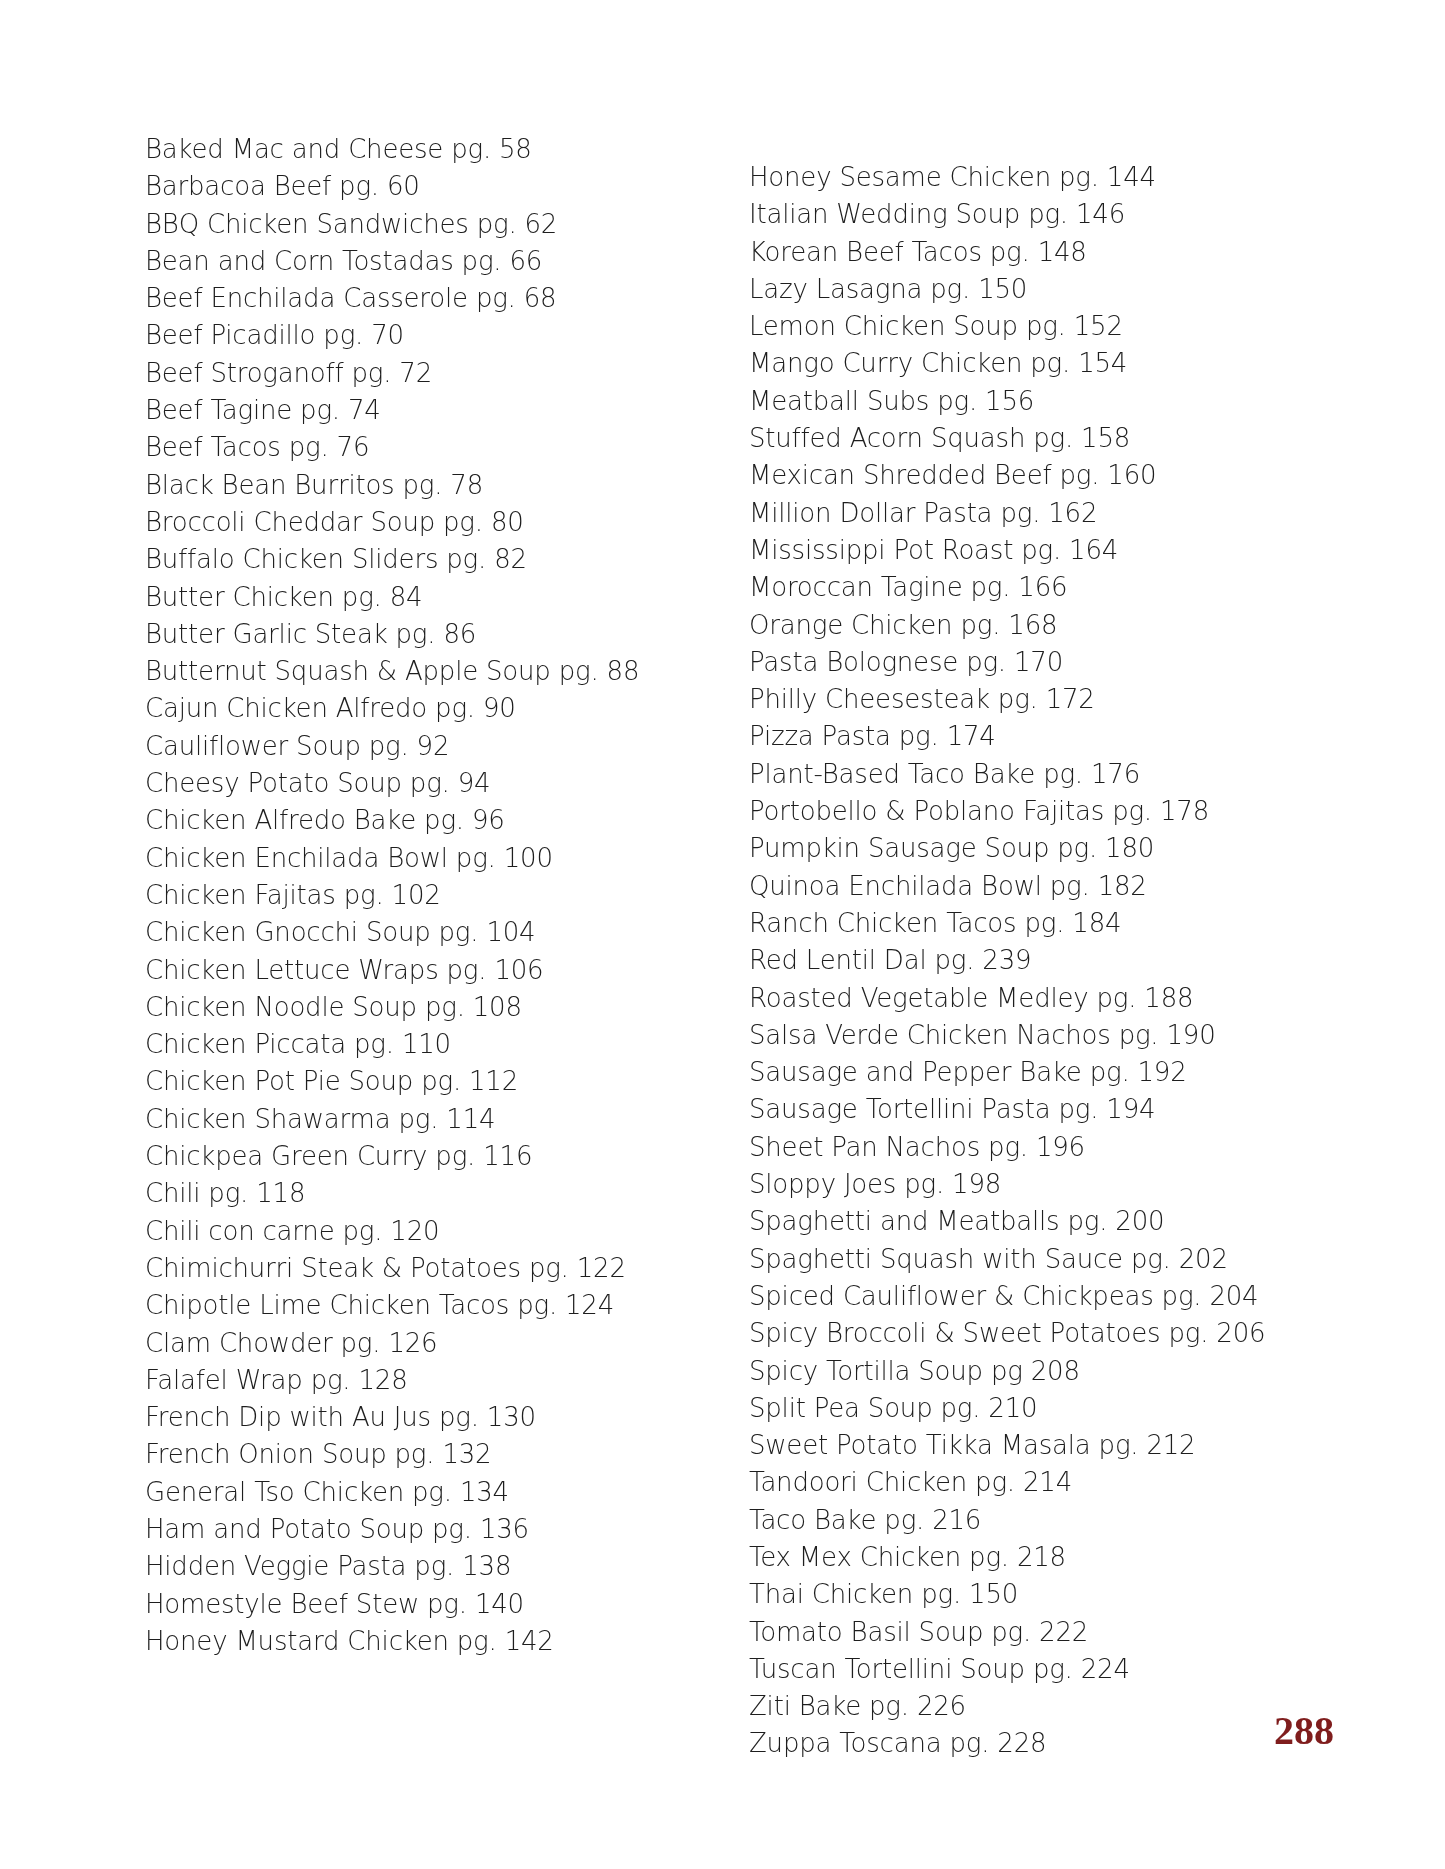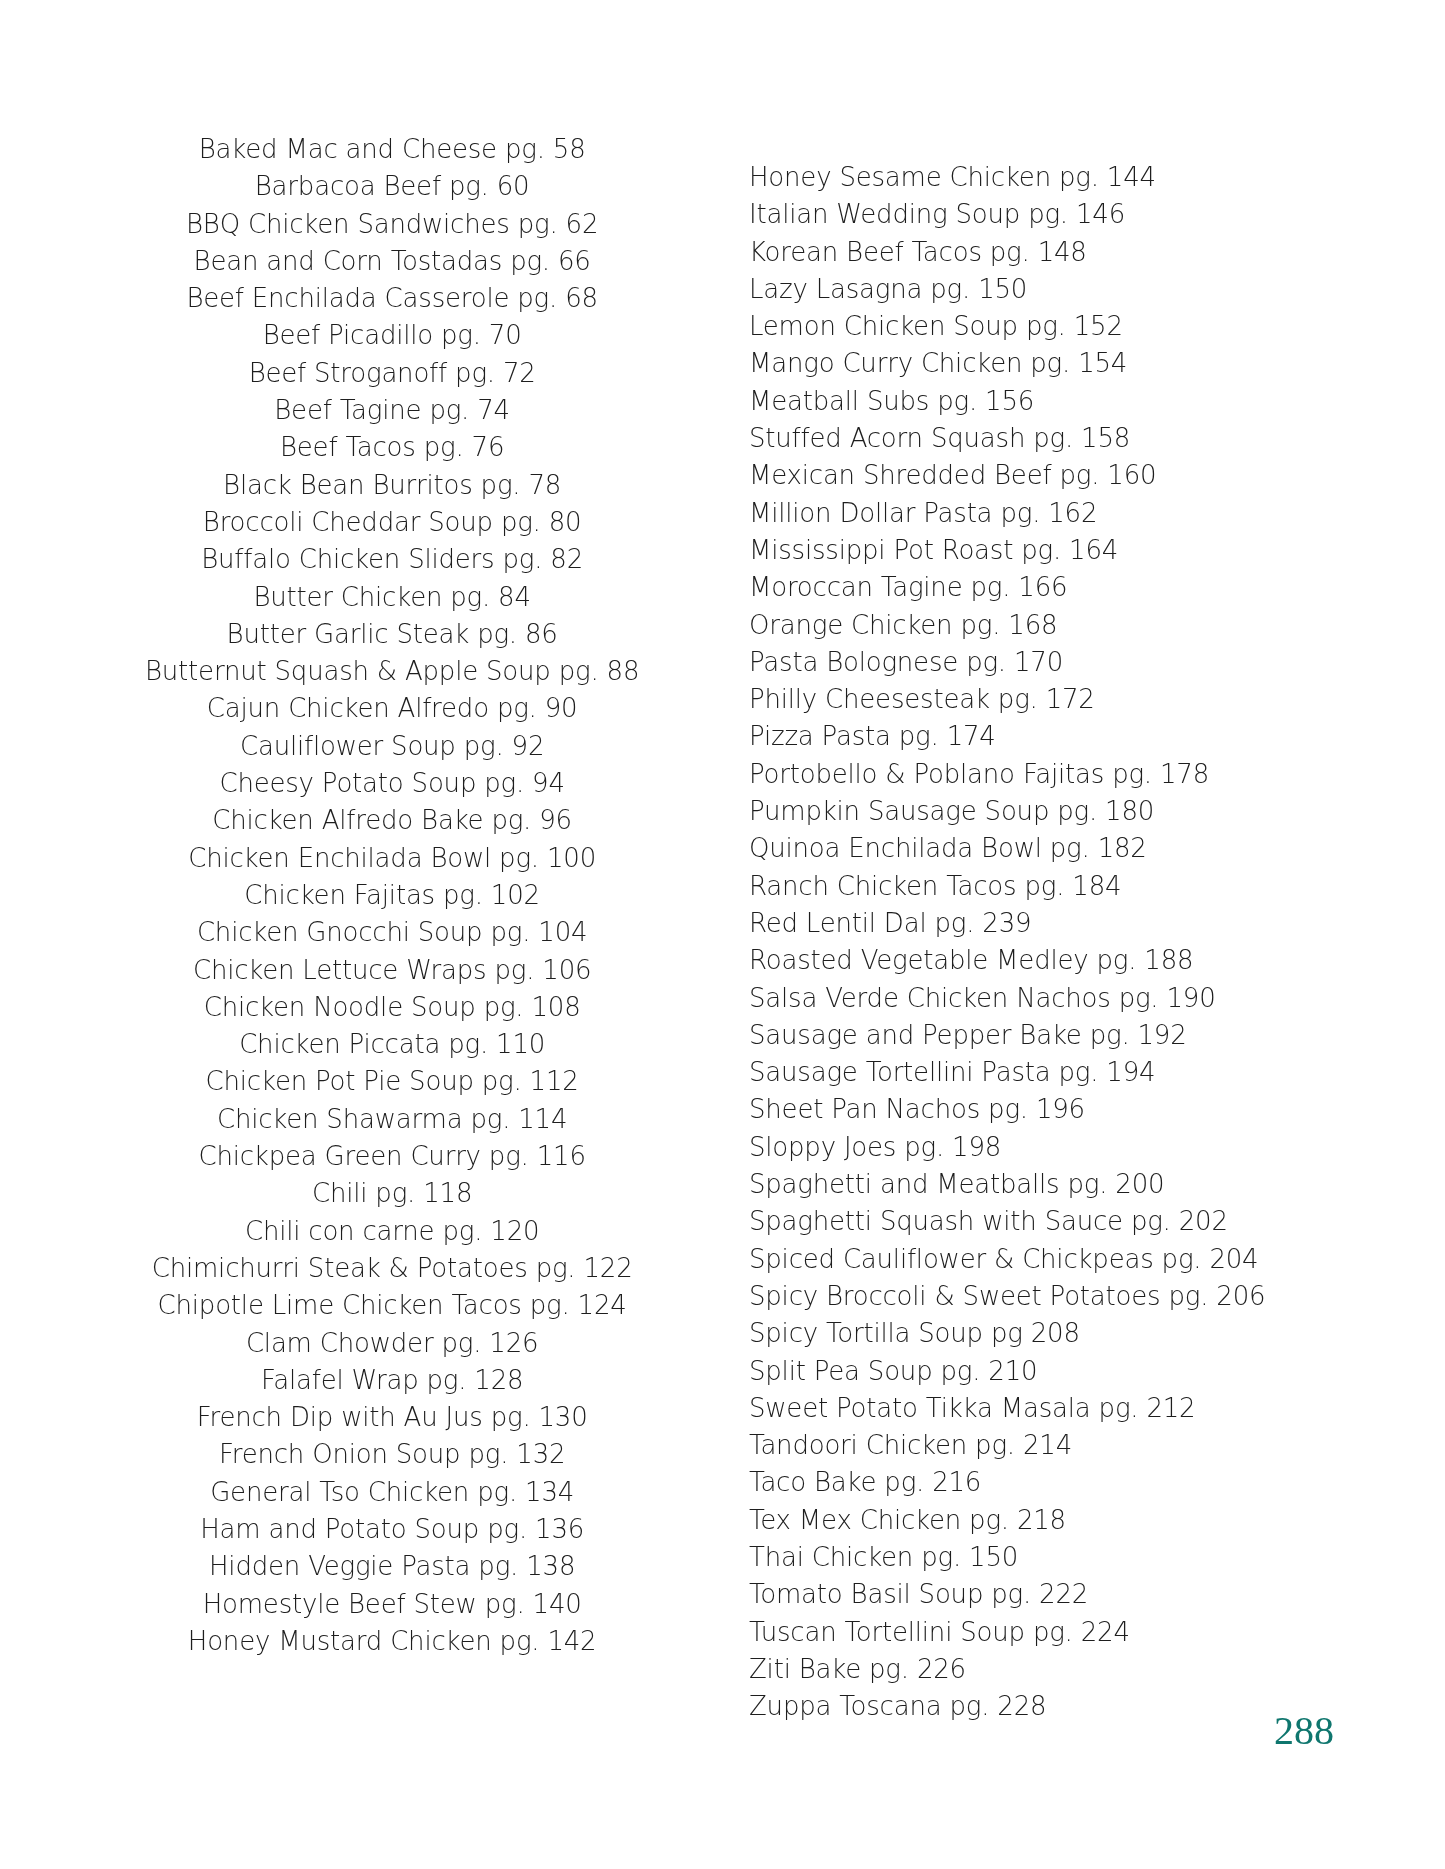--- a/index.html
+++ b/index.html
@@ -1,38 +1,38 @@
 <!DOCTYPE html>
 <html><head>
 <meta charset="utf-8">
 <style>
   html, body { margin: 0; padding: 0; background: #ffffff; }
   body { width: 1445px; height: 1869px; position: relative; overflow: hidden; }
   .page { position: absolute; left: 0; top: 0; width: 1445px; height: 1869px; background: #ffffff; }
   .col { position: absolute; top: 131px; }
-  .col-left { left: 145px; text-align: center; }
+  .col-left { left: 145px; }
   .col-right { left: 749px; margin-top: 28px; }
   .entry {
     font-family: "DejaVu Sans", sans-serif;
     font-size: 26px;
     line-height: 37.3px;
     height: 37.3px;
     color: #1e1e1e;
     white-space: nowrap;
     letter-spacing: -0.2px;
     font-weight: 300;
   }
   .page-number {
     position: absolute;
     left: 1274px;
     top: 1707px;
     font-family: "Liberation Serif", serif;
-    font-weight: normal;
+    font-weight: bold;
     font-size: 40px;
-    color: #0f766e;
+    color: #7f1d1d;
   }
 </style>
 </head>
 <body>
 
 <div class="page">
   <div class="col col-left" id="col-left">
       <div class="entry">Baked Mac and Cheese pg. 58</div>
       <div class="entry">Barbacoa Beef pg. 60</div>
       <div class="entry">BBQ Chicken Sandwiches pg. 62</div>
@@ -85,20 +85,21 @@
       <div class="entry">Meatball Subs pg. 156</div>
       <div class="entry">Stuffed Acorn Squash pg. 158</div>
       <div class="entry">Mexican Shredded Beef pg. 160</div>
       <div class="entry">Million Dollar Pasta pg. 162</div>
       <div class="entry">Mississippi Pot Roast pg. 164</div>
       <div class="entry">Moroccan Tagine pg. 166</div>
       <div class="entry">Orange Chicken pg. 168</div>
       <div class="entry">Pasta Bolognese pg. 170</div>
       <div class="entry">Philly Cheesesteak pg. 172</div>
       <div class="entry">Pizza Pasta pg. 174</div>
+      <div class="entry">Plant-Based Taco Bake pg. 176</div>
       <div class="entry">Portobello &amp; Poblano Fajitas pg. 178</div>
       <div class="entry">Pumpkin Sausage Soup pg. 180</div>
       <div class="entry">Quinoa Enchilada Bowl pg. 182</div>
       <div class="entry">Ranch Chicken Tacos pg. 184</div>
       <div class="entry">Red Lentil Dal pg. 239</div>
       <div class="entry">Roasted Vegetable Medley pg. 188</div>
       <div class="entry">Salsa Verde Chicken Nachos pg. 190</div>
       <div class="entry">Sausage and Pepper Bake pg. 192</div>
       <div class="entry">Sausage Tortellini Pasta pg. 194</div>
       <div class="entry">Sheet Pan Nachos pg. 196</div>

